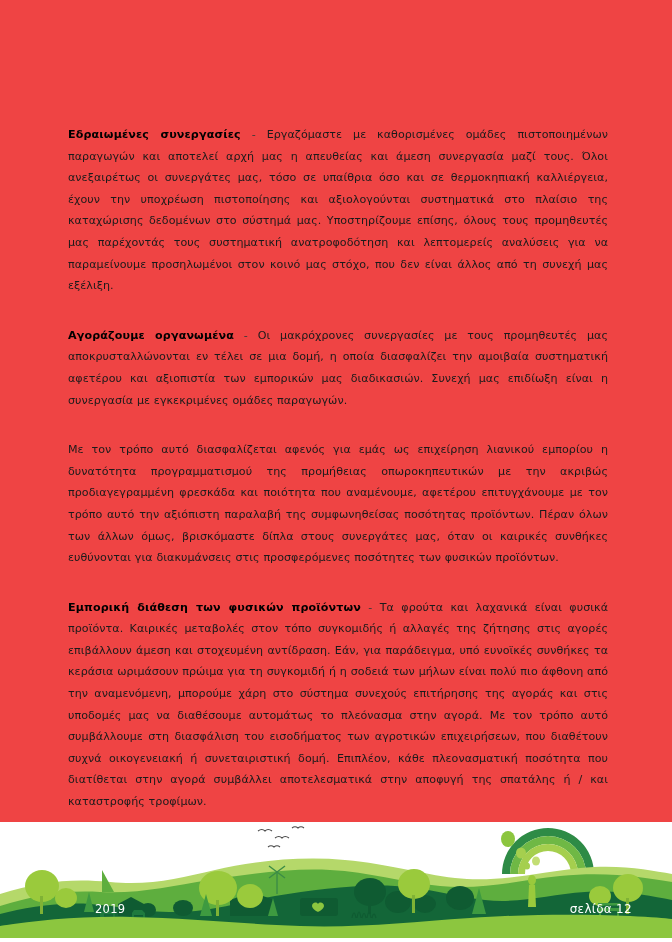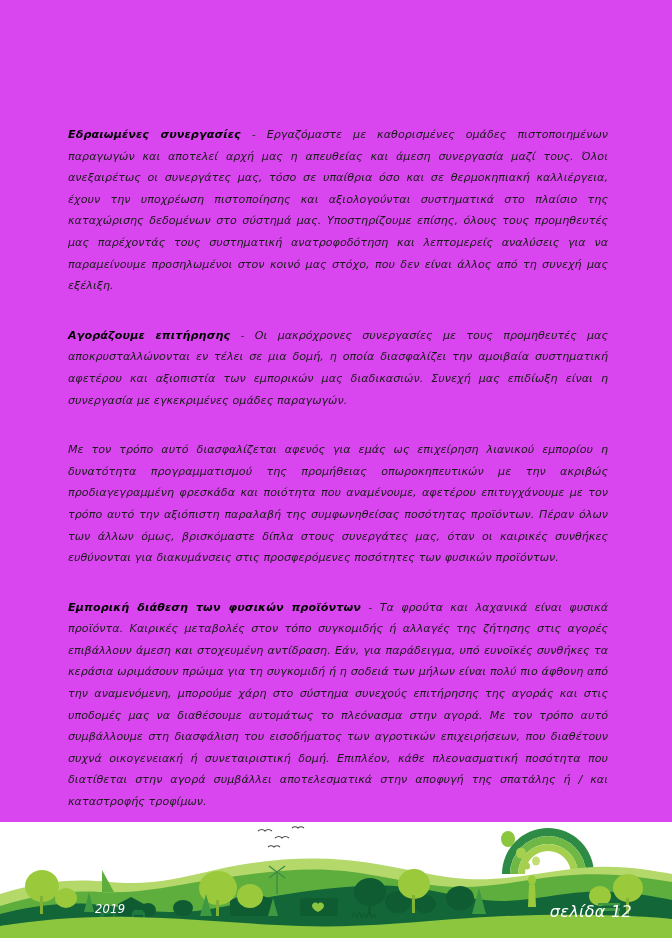--- a/index.html
+++ b/index.html
@@ -11,22 +11,21 @@
     width: 672px;
     height: 942px;
     position: relative;
     overflow: hidden;
     font-family: "DejaVu Sans", "Liberation Sans", sans-serif;
   }
 
   .page {
     position: absolute;
     inset: 0;
-    background: #d946ef;
-    font-style: italic;
+    background: #ef4444;
   }
 
   .content {
     position: absolute;
     left: 68px;
     top: 124px;
     width: 540px;
   }
 
   .para {
@@ -79,35 +78,35 @@
     font-family: "DejaVu Sans", "Liberation Sans", sans-serif;
     font-size: 11.5px;
     color: #ffffff;
     letter-spacing: 0.3px;
   }
   .pagenum {
     position: absolute;
     right: 61px;
     top: 80px;
     font-family: "DejaVu Sans", "Liberation Sans", sans-serif;
-    font-size: 16px;
+    font-size: 12px;
     color: #ffffff;
     letter-spacing: 0.3px;
   }
 </style>
 </head>
 <body>
 
 <div class="page">
 
   <div class="content">
 
     <p class="para"><span class="lead">Εδραιωμένες συνεργασίες</span><span class="dash"> - </span><span>Εργαζόμαστε με καθορισμένες ομάδες πιστοποιημένων παραγωγών και αποτελεί αρχή μας η απευθείας και άμεση συνεργασία μαζί τους. Όλοι ανεξαιρέτως οι συνεργάτες μας, τόσο σε υπαίθρια όσο και σε θερμοκηπιακή καλλιέργεια, έχουν την υποχρέωση πιστοποίησης και αξιολογούνται συστηματικά στο πλαίσιο της καταχώρισης δεδομένων στο σύστημά μας. Υποστηρίζουμε επίσης, όλους τους προμηθευτές μας παρέχοντάς τους συστηματική ανατροφοδότηση και λεπτομερείς αναλύσεις για να παραμείνουμε προσηλωμένοι στον κοινό μας στόχο, που δεν είναι άλλος από τη συνεχή μας εξέλιξη.</span></p>
 
-    <p class="para"><span class="lead">Αγοράζουμε επιτήρησης</span><span class="dash"> - </span><span>Οι μακρόχρονες συνεργασίες με τους προμηθευτές μας αποκρυσταλλώνονται εν τέλει σε μια δομή, η οποία διασφαλίζει την αμοιβαία συστηματική αφετέρου και αξιοπιστία των εμπορικών μας διαδικασιών. Συνεχή μας επιδίωξη είναι η συνεργασία με εγκεκριμένες ομάδες παραγωγών.</span></p>
+    <p class="para"><span class="lead">Αγοράζουμε οργανωμένα</span><span class="dash"> - </span><span>Οι μακρόχρονες συνεργασίες με τους προμηθευτές μας αποκρυσταλλώνονται εν τέλει σε μια δομή, η οποία διασφαλίζει την αμοιβαία συστηματική αφετέρου και αξιοπιστία των εμπορικών μας διαδικασιών. Συνεχή μας επιδίωξη είναι η συνεργασία με εγκεκριμένες ομάδες παραγωγών.</span></p>
 
     <p class="para"><span>Με τον τρόπο αυτό διασφαλίζεται αφενός για εμάς ως επιχείρηση λιανικού εμπορίου η δυνατότητα προγραμματισμού της προμήθειας οπωροκηπευτικών με την ακριβώς προδιαγεγραμμένη φρεσκάδα και ποιότητα που αναμένουμε, αφετέρου επιτυγχάνουμε με τον τρόπο αυτό την αξιόπιστη παραλαβή της συμφωνηθείσας ποσότητας προϊόντων. Πέραν όλων των άλλων όμως, βρισκόμαστε δίπλα στους συνεργάτες μας, όταν οι καιρικές συνθήκες ευθύνονται για διακυμάνσεις στις προσφερόμενες ποσότητες των φυσικών προϊόντων.</span></p>
 
     <p class="para"><span class="lead">Εμπορική διάθεση των φυσικών προϊόντων</span><span class="dash"> - </span><span>Τα φρούτα και λαχανικά είναι φυσικά προϊόντα. Καιρικές μεταβολές στον τόπο συγκομιδής ή αλλαγές της ζήτησης στις αγορές επιβάλλουν άμεση και στοχευμένη αντίδραση. Εάν, για παράδειγμα, υπό ευνοϊκές συνθήκες τα κεράσια ωριμάσουν πρώιμα για τη συγκομιδή ή η σοδειά των μήλων είναι πολύ πιο άφθονη από την αναμενόμενη, μπορούμε χάρη στο σύστημα συνεχούς επιτήρησης της αγοράς και στις υποδομές μας να διαθέσουμε αυτομάτως το πλεόνασμα στην αγορά. Με τον τρόπο αυτό συμβάλλουμε στη διασφάλιση του εισοδήματος των αγροτικών επιχειρήσεων, που διαθέτουν συχνά οικογενειακή ή συνεταιριστική δομή. Επιπλέον, κάθε πλεονασματική ποσότητα που διατίθεται στην αγορά συμβάλλει αποτελεσματικά στην αποφυγή της σπατάλης ή / και καταστροφής τροφίμων.</span></p>
 
     <p class="para"><span class="lead">Μαζί στον πελάτη</span><span class="dash"> - </span><span>Στο πλαίσιο της εφοδιαστικής μας αλυσίδας οι παραγωγοί που εργάζονται στο χωράφι είναι οι συνεργάτες μας, που μεριμνούν ώστε τα προϊόντα να έχουν τη γεύση που προσδοκούν οι πελάτες μας. Για τον σκοπό αυτό, οι παραγωγοί μας αφιερώνουν την τεχνογνωσία και το μεράκι τους σε κάθε συγκομιδή. Τα μάτια και τα αυτιά μας είναι στραμμένα στον πελάτη. Μόνο έτσι μπορούμε σε κάθε καλλιεργητική περίοδο να στεκόμαστε δίπλα στους συνεργάτες μας,</span></p>
 
   </div>
 
   <div class="footer">

